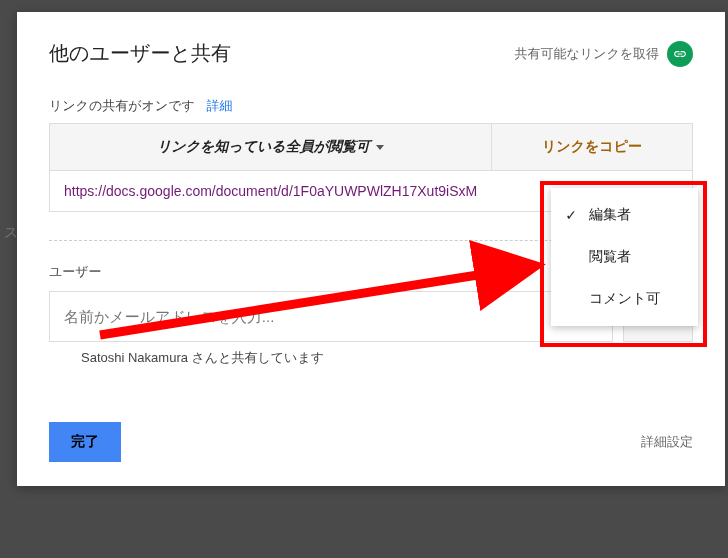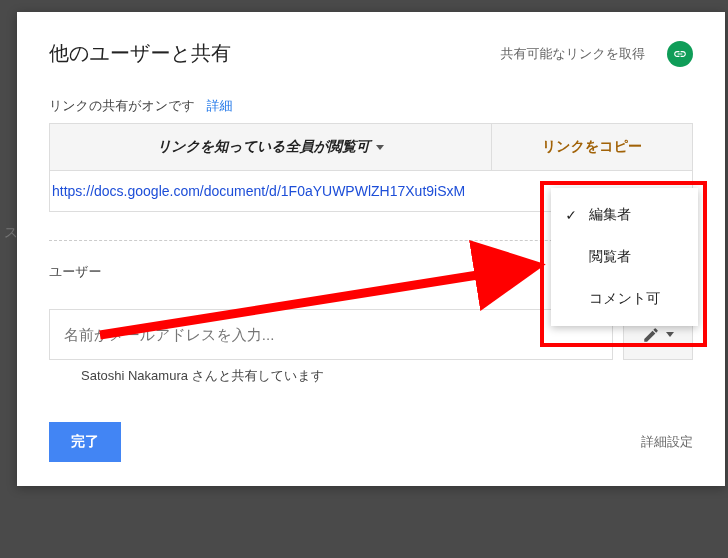--- a/index.html
+++ b/index.html
@@ -8,21 +8,21 @@
   .dialog {
     position: absolute;
     top: 12px; left: 17px;
     width: 708px; height: 474px;
     background: #fff;
     box-shadow: 0 2px 10px rgba(0,0,0,0.3);
     padding: 28px 32px 24px 32px;
   }
   .header-row { display: flex; align-items: center; justify-content: space-between; margin-bottom: 30px; }
   .title { font-size: 20px; color: #222; font-weight: 400; }
-  .shareable { display: flex; align-items: center; gap: 22px; }
+  .shareable { display: flex; align-items: center; gap: 8px; }
   .shareable-text { font-size: 13px; color: #666; }
   .link-icon {
     width: 26px; height: 26px; border-radius: 50%;
     background: #0f9d58; display: flex; align-items: center; justify-content: center;
   }
   .link-icon svg { width: 14px; height: 14px; fill: #fff; }
   .link-status-row { font-size: 13px; color: #444; margin-bottom: 8px; }
   .details-link { color: #1a73e8; margin-left: 8px; text-decoration: none; }
   .link-bar { display: flex; border: 1px solid #ddd; }
   .link-perm {
@@ -36,42 +36,42 @@
     width: 0; height: 0; border-left: 4px solid transparent;
     border-right: 4px solid transparent; border-top: 5px solid #555;
   }
   .copy-link {
     width: 200px; background: #f5f5f5; padding: 14px 16px;
     font-size: 14px; font-weight: bold; color: #a16207;
     display: flex; align-items: center; justify-content: center;
   }
   .url-box {
     border: 1px solid #ddd; border-top: none;
-    padding: 12px 2px; font-size: 14px; color: #1d4ed8;
+    padding: 12px 14px; font-size: 14px; color: #701a75;
     white-space: nowrap; overflow: hidden;
   }
   .divider { border: none; border-top: 1px dashed #ccc; margin: 28px 0 22px; }
-  .users-label { font-size: 13px; color: #444; margin-bottom: 28px; }
+  .users-label { font-size: 13px; color: #444; margin-bottom: 10px; }
   .input-row { display: flex; gap: 10px; }
   .name-input {
     flex: 1; border: 1px solid #ddd; padding: 16px 14px;
     font-size: 15px; color: #999; background: #fff;
   }
   .perm-btn {
     width: 70px; border: 1px solid #ddd; background: #f5f5f5;
     display: flex; align-items: center; justify-content: center; gap: 6px;
   }
   .perm-btn svg { width: 18px; height: 18px; fill: #555; }
   .shared-with { font-size: 13px; color: #444; margin-top: 7px; margin-left: 32px; }
   .footer-row {
     position: absolute; bottom: 24px; left: 32px; right: 32px;
     display: flex; align-items: center; justify-content: space-between;
   }
   .done-btn {
-    background: #4285f4; color: #ffffff; border: none;
+    background: #4285f4; color: #000000; border: none;
     padding: 11px 22px; font-size: 14px; font-weight: bold; cursor: pointer;
   }
   .adv-link { font-size: 13px; color: #666; text-decoration: none; }
   
   .dropdown {
     position: absolute; top: 188px; left: 551px;
     width: 147px; background: #fff;
     box-shadow: 0 2px 8px rgba(0,0,0,0.25);
     padding: 6px 0;
     z-index: 5;

